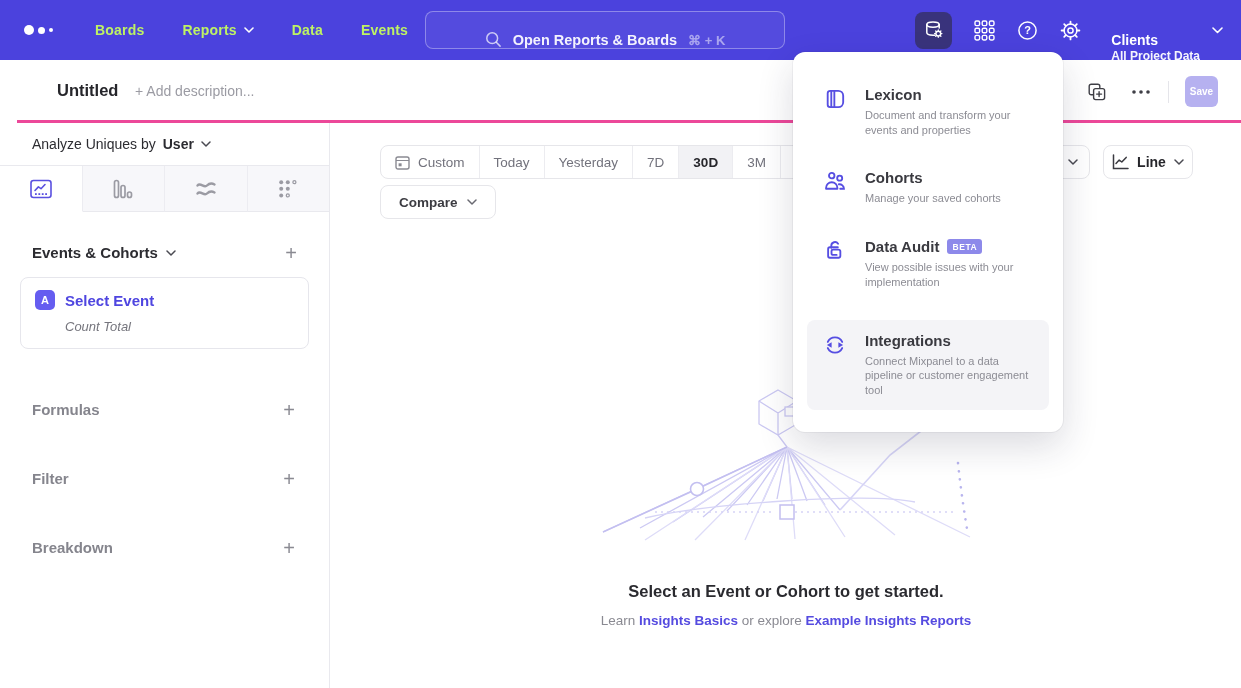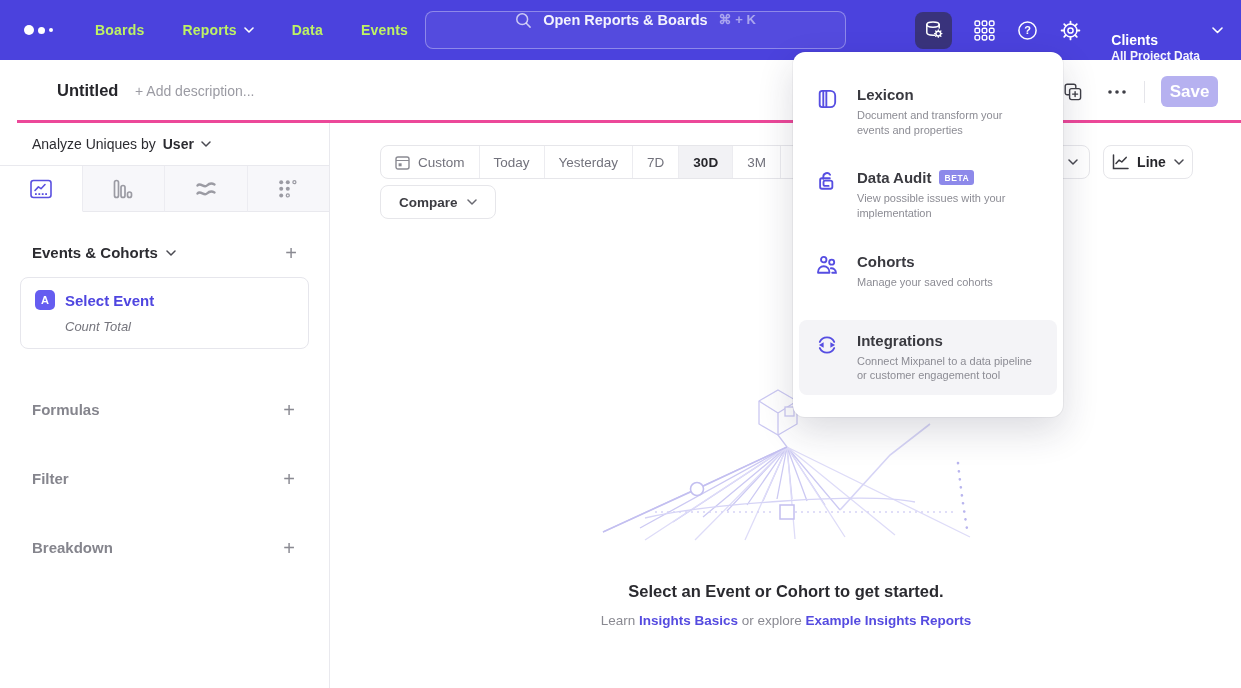--- a/index.html
+++ b/index.html
@@ -8,39 +8,39 @@
 
   
   .topnav { position:absolute; top:0; left:0; right:0; height:60px; background:#4b42dd; display:flex; align-items:center; z-index:30; }
   .logo { display:flex; align-items:center; gap:4px; margin-left:24px; }
   .logo i { display:block; border-radius:50%; background:#fff; }
   .logo i:nth-child(1){ width:10px; height:10px; }
   .logo i:nth-child(2){ width:7px; height:7px; }
   .logo i:nth-child(3){ width:4px; height:4px; }
   .navlinks { display:flex; align-items:center; margin-left:42px; gap:38px; }
   .navlink { color:#bef264; font-size:14px; font-weight:600; letter-spacing:.2px; display:flex; align-items:center; gap:7px; cursor:pointer; }
-  .search { position:absolute; left:425px; top:11px; width:421px; height:38px; border:1px solid rgba(255,255,255,.34); background:rgba(255,255,255,.05); border-radius:8px; display:flex; align-items:flex-start; justify-content:center; gap:11px; }
+  .search { position:absolute; left:425px; top:11px; width:360px; height:38px; border:1px solid rgba(255,255,255,.34); background:rgba(255,255,255,.05); border-radius:8px; display:flex; align-items:flex-end; justify-content:center; gap:11px; }
   .search-ph { color:rgba(255,255,255,.93); font-size:14.5px; font-weight:600; }
   .search-kbd { color:rgba(255,255,255,.5); font-size:13px; font-weight:600; }
   .nav-right { position:absolute; right:18px; top:0; height:60px; display:flex; align-items:center; }
   .iconbtn { width:37px; height:37px; border-radius:8px; display:flex; align-items:center; justify-content:center; }
   .iconbtn.active { background:#39337c; }
   .nav-icon { margin-left:22px; display:flex; align-items:center; }
   .project { margin-left:30px; display:flex; flex-direction:column; color:#fff; line-height:1.25; }
   .project .p1 { font-size:14px; font-weight:700;margin-top:36px; }
   .project .p2 { font-size:12px; font-weight:700; opacity:.95; }
   .project-chev { margin-left:12px; display:flex; }
 
   
   .pageheader { position:absolute; top:60px; left:0; right:0; height:63px; background:#fff; border-bottom:3px solid #ec4899; z-index:5;margin-left:17px; }
   .ph-title { position:absolute; left:40px; top:21px; font-size:16.5px; font-weight:700; color:#26262b; }
   .ph-desc { position:absolute; left:118px; top:23px; font-size:14px; color:#9b9ba3; }
   .ph-right { position:absolute; right:23px; top:16px; display:flex; align-items:center; }
   .ph-divider { width:1px; height:22px; background:#e5e5ea; margin:0 16px 0 18px; }
-  .savebtn { width:57px; height:31px; background:#b6b1f0; color:#fff; font-size:17px; font-weight:700; border:none; border-radius:6px; display:flex; align-items:center; justify-content:center; }
+  .savebtn { width:33px; height:31px; background:#b6b1f0; color:#fff; font-size:10px; font-weight:700; border:none; border-radius:6px; display:flex; align-items:center; justify-content:center; }
   .ellipsis { margin-left:26px; display:flex; }
 
   
   .sidebar { position:absolute; top:123px; left:0; width:330px; bottom:0; background:#fff; border-right:1px solid #e9e9ee; z-index:4; }
   .analyze { height:43px; border-bottom:1px solid #e9e9ee; display:flex; align-items:center; padding:0 32px; font-size:14px; color:#2c2c31; gap:7px; }
   .analyze b { font-weight:700; }
   .tabs { display:flex; height:46px; background:#f7f7fa; }
   .tab { flex:1; display:flex; align-items:center; justify-content:center; border-right:1px solid #ececf1; border-bottom:1px solid #e9e9ee; cursor:pointer; }
   .tab:last-child { border-right:none; }
   .tab.selected { background:#fff; border-bottom:1px solid #fff; }
@@ -64,21 +64,21 @@
   .seg.filler { flex:1; border-right:none; cursor:default; }
   .seg.chev { border-right:none; border-left:1px solid #ececf0; padding:0 11px; }
   .comparebtn { position:absolute; left:49px; top:62px; height:34px; border:1px solid #e6e6ea; border-radius:8px; background:#fff; padding:0 18px; display:flex; align-items:center; gap:9px; font-size:13.5px; font-weight:600; color:#3c3c42; cursor:pointer; }
   .linebtn { position:absolute; left:772px; top:22px; width:90px; height:34px; border:1px solid #e6e6ea; border-radius:8px; background:#fff; display:flex; align-items:center; justify-content:center; gap:8px; font-size:14px; font-weight:600; color:#26262b; cursor:pointer; }
   .graphic { position:absolute; left:254px; top:229px; }
   .es-title { position:absolute; top:459px; left:0; right:0; text-align:center; font-size:16.5px; font-weight:700; color:#2a2a2f; }
   .es-sub { position:absolute; top:490px; left:0; right:0; text-align:center; font-size:13.5px; color:#8a8a92; }
   .es-sub a { color:#554be0; font-weight:700; text-decoration:none; cursor:pointer; }
 
   
-  .menu-panel { position:absolute; left:793px; top:52px; width:270px; background:#fff; border-radius:12px; box-shadow:0 0 0 1px rgba(30,30,60,.05), 0 14px 36px rgba(30,30,60,.16); padding:22px 6px 14px; z-index:40; }
+  .menu-panel { position:absolute; left:793px; top:52px; width:270px; background:#fff; border-radius:12px; box-shadow:0 0 0 1px rgba(30,30,60,.05), 0 14px 36px rgba(30,30,60,.16); padding:22px 14px 14px; z-index:40; }
   .menu-item { display:flex; gap:16px; padding:12px 14px 12px 16px; border-radius:8px; margin-bottom:8px; cursor:pointer; }
   .menu-item.highlighted { background:#f4f4f7; }
   .menu-item.gap-top { margin-top:18px; }
   .mi-icon { width:26px; flex:none; padding-top:1px; }
   .mi-title { font-size:15px; font-weight:700; color:#3a3a40; display:flex; align-items:center; gap:8px; }
   .mi-desc { margin-top:5px; font-size:11px; color:#8c8c94; line-height:1.34; max-width:176px; }
   .beta { background:#8d89ea; color:#fff; font-size:8.5px; font-weight:700; letter-spacing:.6px; padding:2.5px 5px; border-radius:3px; }
 
   svg { display:block; }
 </style>
@@ -367,54 +367,54 @@
         <div class="mi-title">
             <span>Lexicon</span>
           </div>
         <div class="mi-desc">Document and transform your events and properties</div>
       </div>
     </div>
 
     <div class="menu-item">
       <span class="mi-icon">
         <svg width="24" height="24" viewBox="0 0 22 22">
+            <g fill="none" stroke="#564ee2" stroke-width="1.7" stroke-linecap="round">
+              <circle cx="8" cy="5.2" r="2.5"></circle>
+              <circle cx="15.3" cy="7.5" r="2.3"></circle>
+              <path d="M2.8 17.2v-.8a5.2 5.2 0 0 1 10.4 0v.8z" stroke-linejoin="round"></path>
+              <path d="M14.6 13.1a4.2 4.2 0 0 1 4.6 4.1h-3.4"></path>
+            </g>
+          </svg>
+      </span>
+      <div>
+        <div class="mi-title">
+            <span>Cohorts</span>
+          </div>
+        <div class="mi-desc">Manage your saved cohorts</div>
+      </div>
+    </div>
+
+    <div class="menu-item">
+      <span class="mi-icon">
+        <svg width="24" height="24" viewBox="0 0 22 22">
             <g fill="none" stroke="#564ee2" stroke-width="1.7" stroke-linecap="round" stroke-linejoin="round">
               <path d="M7.6 8V6.2a3.4 3.4 0 0 1 6.2-1.9"></path>
               <path d="M13.6 7.6H6.3A1.6 1.6 0 0 0 4.7 9.2v6.4a1.6 1.6 0 0 0 1.6 1.6h8a1.6 1.6 0 0 0 1.6-1.6v-4.2a1.6 1.6 0 0 0-1.6-1.6H9.1a1.3 1.3 0 0 0-1.3 1.3v2.2a1.3 1.3 0 0 0 1.3 1.3h3.4"></path>
             </g>
           </svg>
       </span>
       <div>
         <div class="mi-title">
             <span>Data Audit</span>
             <span class="beta">BETA</span>
           </div>
         <div class="mi-desc">View possible issues with your implementation</div>
       </div>
     </div>
 
-    <div class="menu-item">
-      <span class="mi-icon">
-        <svg width="24" height="24" viewBox="0 0 22 22">
-            <g fill="none" stroke="#564ee2" stroke-width="1.7" stroke-linecap="round">
-              <circle cx="8" cy="5.2" r="2.5"></circle>
-              <circle cx="15.3" cy="7.5" r="2.3"></circle>
-              <path d="M2.8 17.2v-.8a5.2 5.2 0 0 1 10.4 0v.8z" stroke-linejoin="round"></path>
-              <path d="M14.6 13.1a4.2 4.2 0 0 1 4.6 4.1h-3.4"></path>
-            </g>
-          </svg>
-      </span>
-      <div>
-        <div class="mi-title">
-            <span>Cohorts</span>
-          </div>
-        <div class="mi-desc">Manage your saved cohorts</div>
-      </div>
-    </div>
-
     <div class="menu-item highlighted gap-top">
       <span class="mi-icon">
         <svg width="24" height="24" viewBox="0 0 22 22">
             <g fill="none" stroke="#564ee2" stroke-width="1.7" stroke-linecap="round">
               <path d="M4.4 8.2a7.3 7.3 0 0 1 13.2 0"></path>
               <path d="M17.6 13.8a7.3 7.3 0 0 1-13.2 0"></path>
             </g>
             <g fill="#564ee2">
               <path d="M3.6 11l4.3-2.5v5z"></path>
               <path d="M18.4 11l-4.3-2.5v5z"></path>

